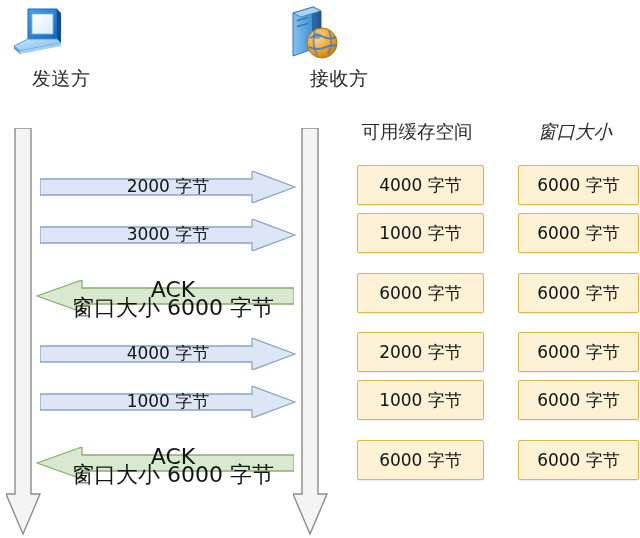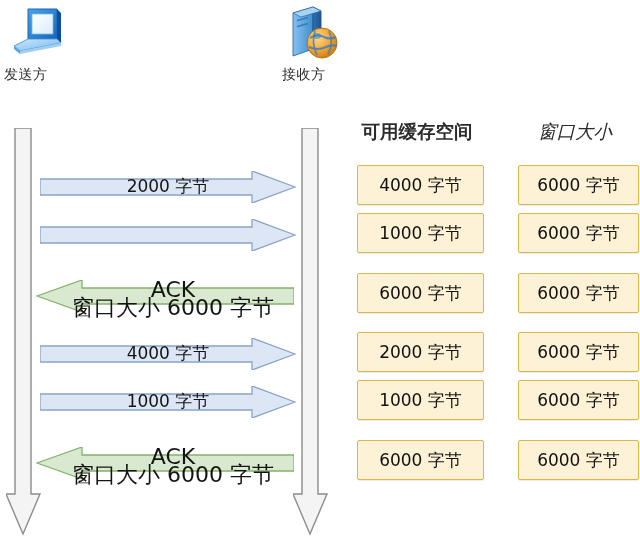--- a/index.html
+++ b/index.html
@@ -12,24 +12,25 @@
     height: 538px;
     position: relative;
     overflow: hidden;
     font-family: "DejaVu Sans", "Liberation Sans", sans-serif;
     color: #1a1a1a;
   }
 
   
   .endpoint-label {
     position: absolute;
-    font-size: 14px;
+    font-size: 19px;
     color: #2b2b2b;
     letter-spacing: 0.5px;
     white-space: nowrap;
+    margin-left: 28px;
   }
 
   .laptop-icon { position: absolute; left: 8px; top: 6px; width: 58px; height: 56px; }
   .server-icon { position: absolute; left: 279px; top: 5px; width: 62px; height: 58px; }
 
   
   .lifeline { position: absolute; width: 40px; }
 
   
   .msg { position: absolute; }
@@ -153,20 +154,21 @@
   <svg viewBox="0 0 256 32" width="256" height="32" preserveAspectRatio="none">
     <path d="M0 8 L212 8 L212 0 L255 16 L212 32 L212 24 L0 24 Z" fill="#dce6f4" stroke="#8ba4c8" stroke-width="1.3"></path>
   </svg>
   <div class="msg-text" style="top:6px;">2000 字节</div>
 </div>
 
 <div class="msg" style="left:40px; top:219px; width:256px; height:32px;">
   <svg viewBox="0 0 256 32" width="256" height="32" preserveAspectRatio="none">
     <path d="M0 8 L212 8 L212 0 L255 16 L212 32 L212 24 L0 24 Z" fill="#dce6f4" stroke="#8ba4c8" stroke-width="1.3"></path>
   </svg>
+  <div class="msg-text" style="top:6px;">3000 字节</div>
 </div>
 
 <div class="msg" style="left:36px; top:280px; width:258px; height:32px;">
   <svg viewBox="0 0 258 32" width="258" height="32" preserveAspectRatio="none">
     <path d="M258 8 L46 8 L46 0 L1 16 L46 32 L46 24 L258 24 Z" fill="#d9e9cf" stroke="#86b06a" stroke-width="1.3"></path>
   </svg>
   <div class="msg-text two-line" style="top:-2px; left:8px;">ACK</div>
   <div class="msg-text two-line" style="top:16px; left:8px;">窗口大小 6000 字节</div>
 </div>
 
@@ -185,21 +187,21 @@
 </div>
 
 <div class="msg" style="left:36px; top:447px; width:258px; height:32px;">
   <svg viewBox="0 0 258 32" width="258" height="32" preserveAspectRatio="none">
     <path d="M258 8 L46 8 L46 0 L1 16 L46 32 L46 24 L258 24 Z" fill="#d9e9cf" stroke="#86b06a" stroke-width="1.3"></path>
   </svg>
   <div class="msg-text two-line" style="top:-2px; left:8px;">ACK</div>
   <div class="msg-text two-line" style="top:16px; left:8px;">窗口大小 6000 字节</div>
 </div>
 
-<div class="col-header" style="left:357px; top:119px; width:120px;font-weight:bold;">可用缓存空间</div>
+<div class="col-header" style="left:357px; top:119px; width:120px;">可用缓存空间</div>
 <div class="col-header" style="left:520px; top:119px; width:110px;font-style:italic;">窗口大小</div>
 
 <div class="val-box" style="left:357px; top:165px; width:127px; height:40px;">4000 字节</div>
 <div class="val-box" style="left:357px; top:213px; width:127px; height:40px;">1000 字节</div>
 <div class="val-box" style="left:357px; top:273px; width:127px; height:40px;">6000 字节</div>
 <div class="val-box" style="left:357px; top:332px; width:127px; height:40px;">2000 字节</div>
 <div class="val-box" style="left:357px; top:380px; width:127px; height:40px;">1000 字节</div>
 <div class="val-box" style="left:357px; top:440px; width:127px; height:40px;">6000 字节</div>
 
 <div class="val-box" style="left:518px; top:165px; width:121px; height:40px;">6000 字节</div>

